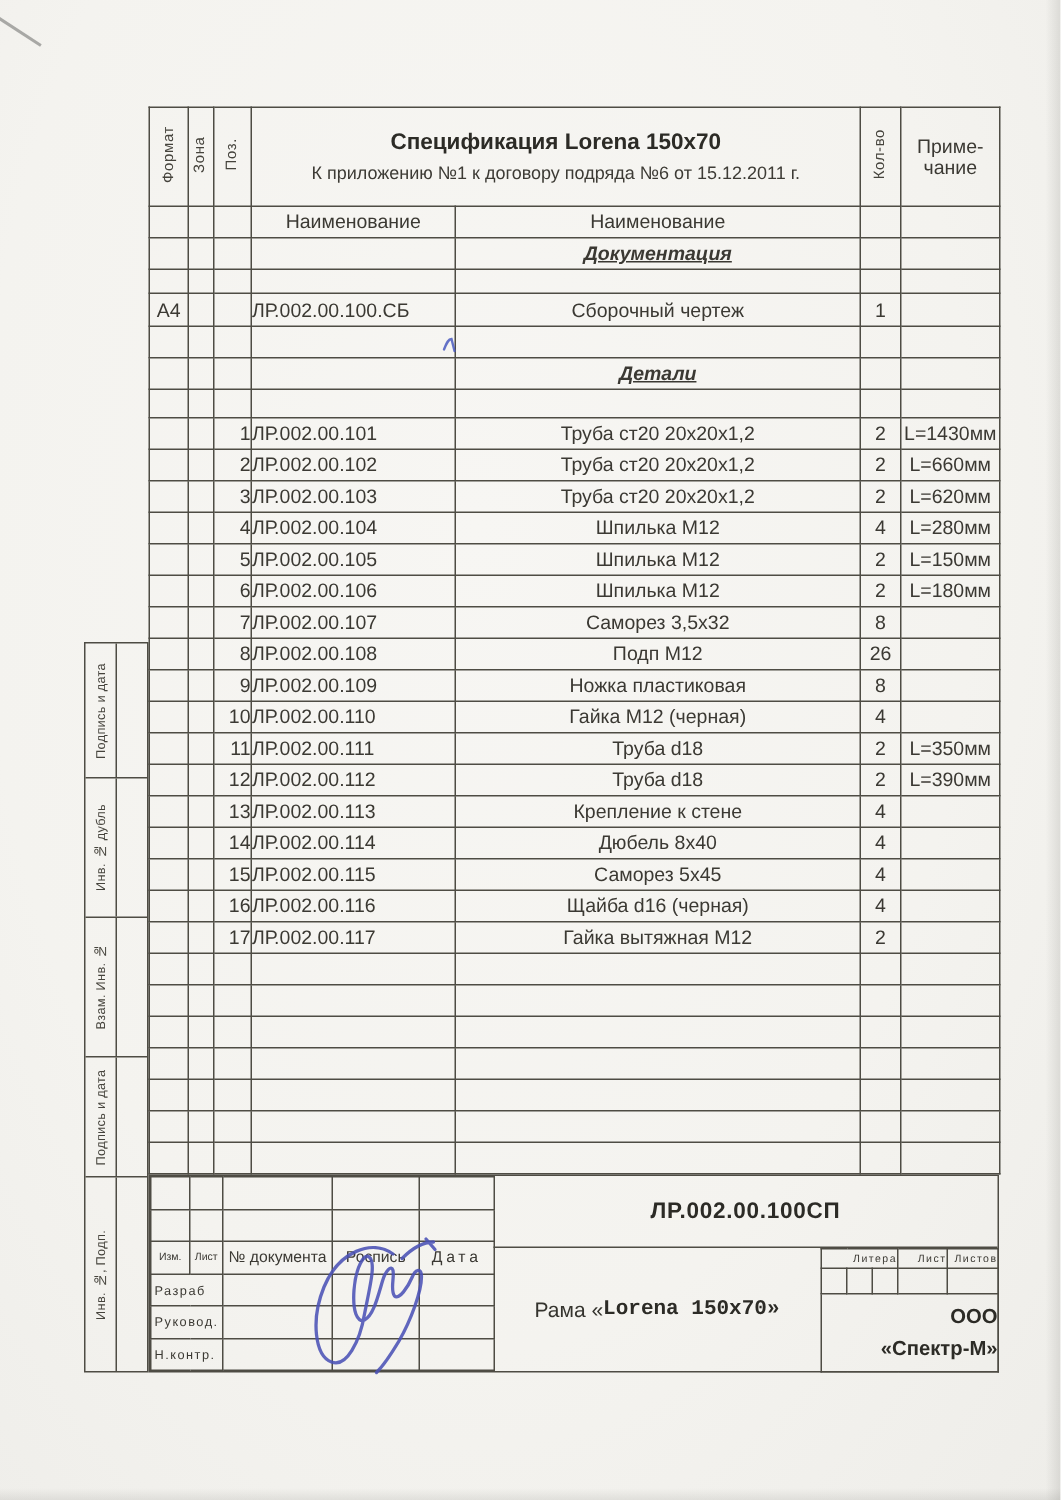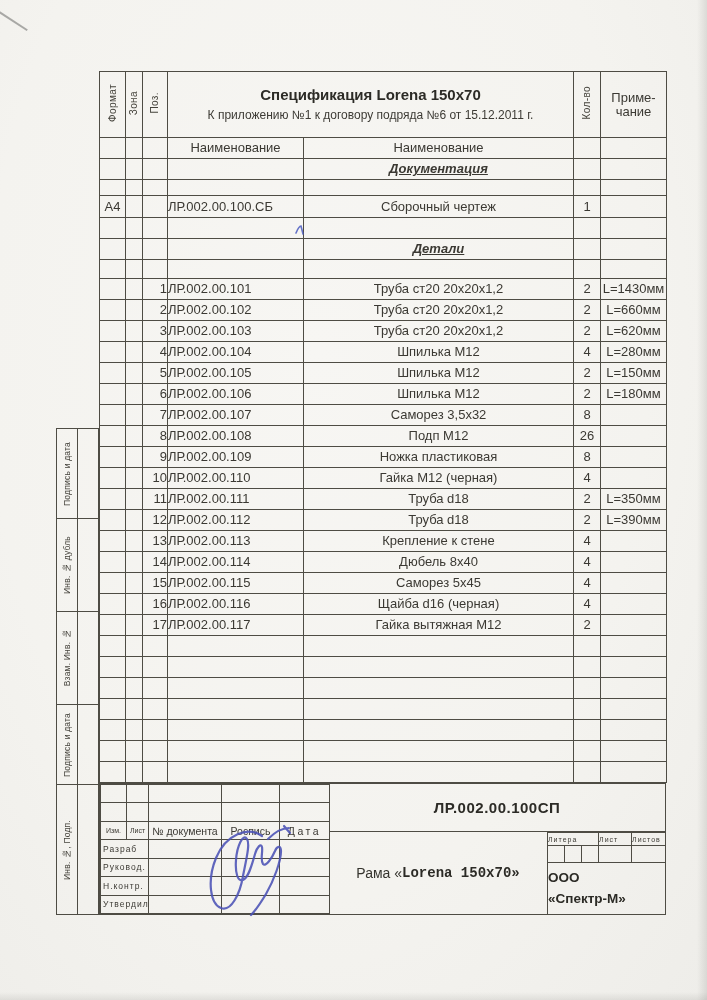--- a/index.html
+++ b/index.html
@@ -71,21 +71,21 @@
   .rev .role{font-size:8.5px;letter-spacing:1px;text-align:left;padding-left:2px;}
   .code-band{position:absolute;left:229px;top:0;width:336px;height:48px;
     border-bottom:1px solid #4e4c44;box-sizing:border-box;display:flex;
     align-items:center;justify-content:center;font-weight:bold;font-size:15px;
     color:#2c2b26;letter-spacing:.5px;}
   .product{position:absolute;left:229px;top:48px;width:218px;height:82px;
     display:flex;align-items:center;justify-content:center;font-size:14px;color:#35342e;}
   .product .bold{font-weight:bold;color:#2c2b26;font-family:Liberation Mono, monospace;}
   .litera{position:absolute;left:447px;top:48px;width:118px;height:82px;}
   .litera table{width:118px;height:82px;}
-  .litera td{border:1px solid #4e4c44;padding:0;text-align:left;font-size:7px;
+  .litera td{border:1px solid #4e4c44;padding:0;text-align:right;font-size:7px;
     letter-spacing:1px;overflow:hidden;white-space:nowrap;color:#3b3933;}
   .litera tr.hrow{height:13px;}
   .litera tr.crow{height:17px;}
   .litera tr.orow{height:52px;}
   .company{font-size:13.5px;font-weight:bold;letter-spacing:0;line-height:1.5;color:#2c2b26;}
 
   .sig{position:absolute;left:196px;top:824px;z-index:5;}
   .penmark{position:absolute;left:293px;top:224px;z-index:5;}
 </style>
 </head>
@@ -477,26 +477,20 @@
       <td></td>
           <td></td>
           <td></td>
     </tr>
     <tr>
       <td class="role" colspan="2">Н.контр.</td>
       <td></td>
           <td></td>
           <td></td>
     </tr>
-    <tr>
-      <td class="role" colspan="2">Утвердил</td>
-      <td></td>
-          <td></td>
-          <td></td>
-    </tr>
   </tbody>
     </table>
 
   <div class="code-band">ЛР.002.00.100СП</div>
 
   <div class="product">
     <span>Рама «</span>
       <span class="bold">Lorena 150x70</span>
       <span class="bold">»</span>
   </div>

